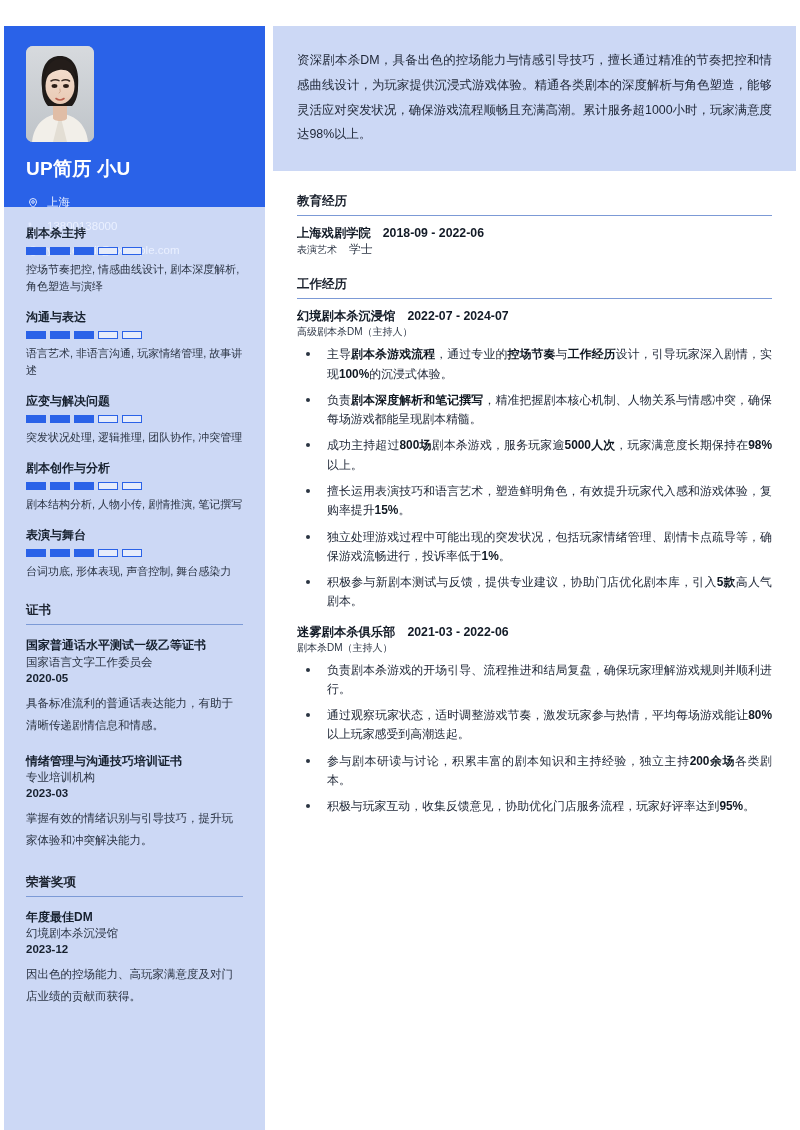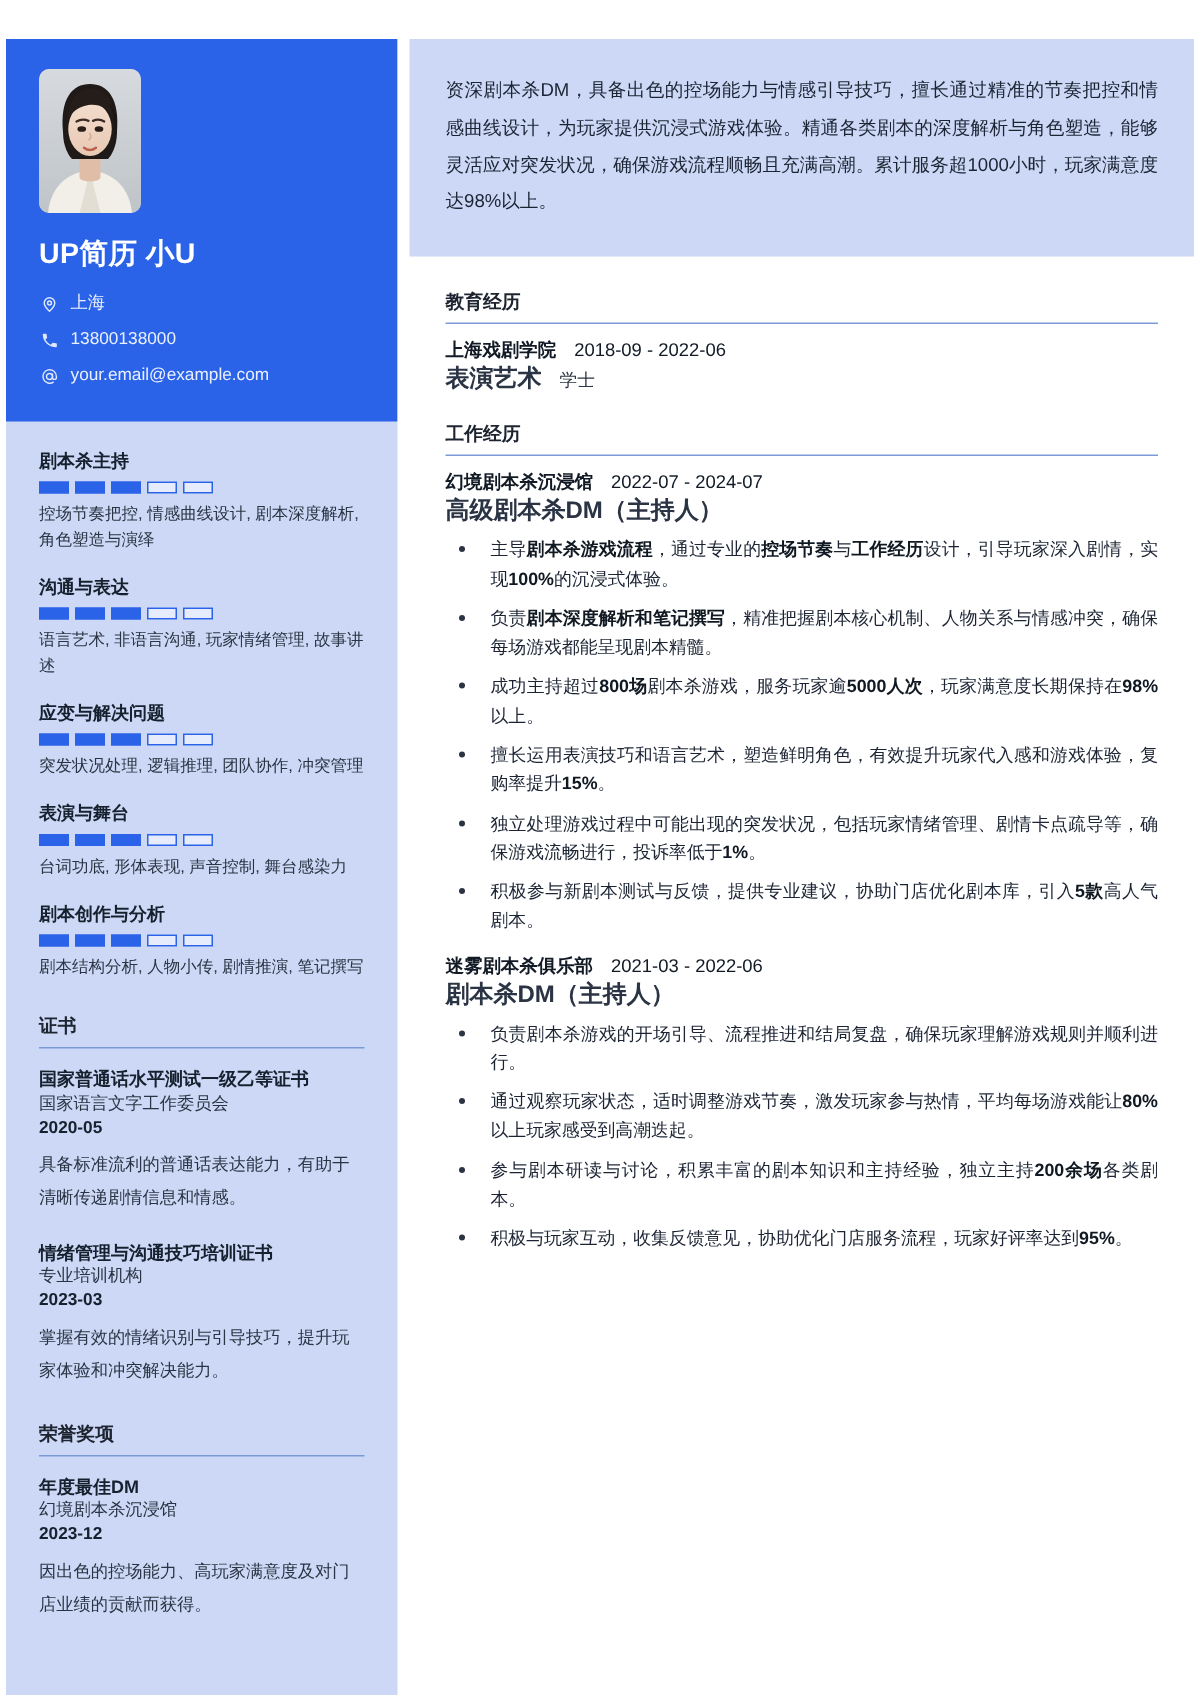--- a/index.html
+++ b/index.html
@@ -20,21 +20,21 @@
   .sidebar {
     position: absolute;
     left: 4px; top: 26px;
     width: 261px; height: 1104px;
     background: #ccd8f5;
     overflow: hidden;
   }
   .sidebar-header {
     background: #2a62e8;
     padding: 20px 22px 26px 22px;
-    height: 255px;
+    height: 181px;
   }
   .photo {
     width: 68px; height: 96px;
     border-radius: 7px;
     overflow: hidden;
     background: #cfd3d6;
     position: relative;
     margin-bottom: 14px;
   }
   .photo svg { display: block; width: 100%; height: 100%; }
@@ -131,22 +131,22 @@
   }
 
   .entry { margin-bottom: 12px; }
   .entry-line {
     display: flex;
     justify-content: flex-start;
     align-items: baseline;
     gap: 12px;
   }
   .entry-org   { font-size: 12.3px; font-weight: 700; color: #121a26; }
-  .entry-date  { font-size: 12.3px; font-weight: 400; color: #121a26; white-space: nowrap; }
-  .entry-role  { font-size: 16px; color: #2b3444; font-weight: bold; }
+  .entry-date  { font-size: 12.3px; font-weight: 700; color: #121a26; white-space: nowrap; }
+  .entry-role  { font-size: 10px; color: #2b3444; }
   .entry-degree{ font-size: 11.8px; color: #2b3444; white-space: nowrap; }
 
   ul.bullets { list-style: none; margin-top: 6px; }
   ul.bullets li {
     position: relative;
     padding-left: 30px;
     font-size: 11.9px;
     line-height: 1.62;
     color: #1c2434;
     margin-bottom: 7px;
@@ -275,41 +275,41 @@
             <span class="seg on"></span>
             <span class="seg on"></span>
             <span class="seg on"></span>
             <span class="seg"></span>
             <span class="seg"></span>
           </div>
           <div class="skill-desc">突发状况处理, 逻辑推理, 团队协作, 冲突管理</div>
         </div>
 
         <div class="skill-item">
+          <div class="skill-name">剧本创作与分析</div>
+          <div class="skill-bars">
+            <span class="seg on"></span>
+            <span class="seg on"></span>
+            <span class="seg on"></span>
+            <span class="seg"></span>
+            <span class="seg"></span>
+          </div>
+          <div class="skill-desc">剧本结构分析, 人物小传, 剧情推演, 笔记撰写</div>
+        </div>
+
+        <div class="skill-item">
           <div class="skill-name">表演与舞台</div>
           <div class="skill-bars">
             <span class="seg on"></span>
             <span class="seg on"></span>
             <span class="seg on"></span>
             <span class="seg"></span>
             <span class="seg"></span>
           </div>
           <div class="skill-desc">台词功底, 形体表现, 声音控制, 舞台感染力</div>
-        </div>
-
-        <div class="skill-item">
-          <div class="skill-name">剧本创作与分析</div>
-          <div class="skill-bars">
-            <span class="seg on"></span>
-            <span class="seg on"></span>
-            <span class="seg on"></span>
-            <span class="seg"></span>
-            <span class="seg"></span>
-          </div>
-          <div class="skill-desc">剧本结构分析, 人物小传, 剧情推演, 笔记撰写</div>
         </div>
       </div>
 
       <div class="sb-section">
         <div class="sb-section-title">证书</div>
 
         <div class="cert-item">
           <div class="cert-name">国家普通话水平测试一级乙等证书</div>
           <div class="cert-org">国家语言文字工作委员会</div>
           <div class="cert-date">2020-05</div>

